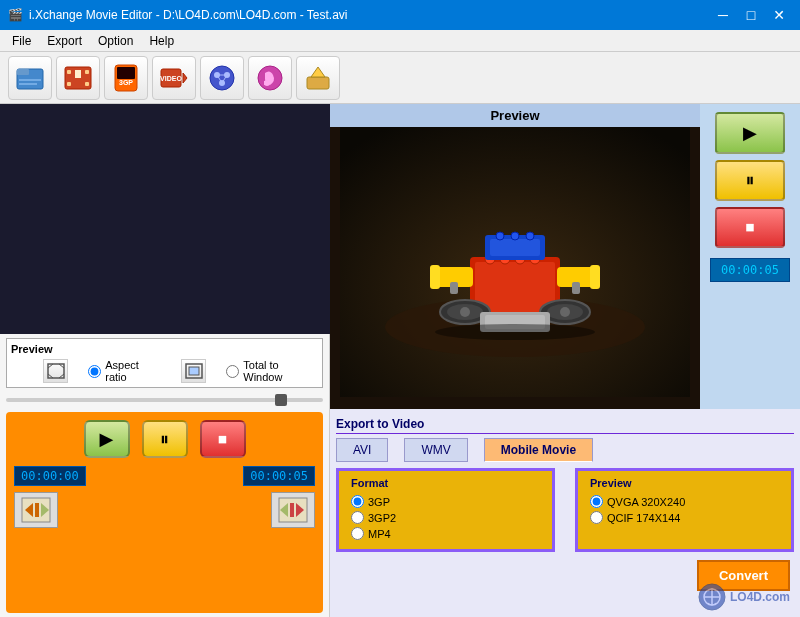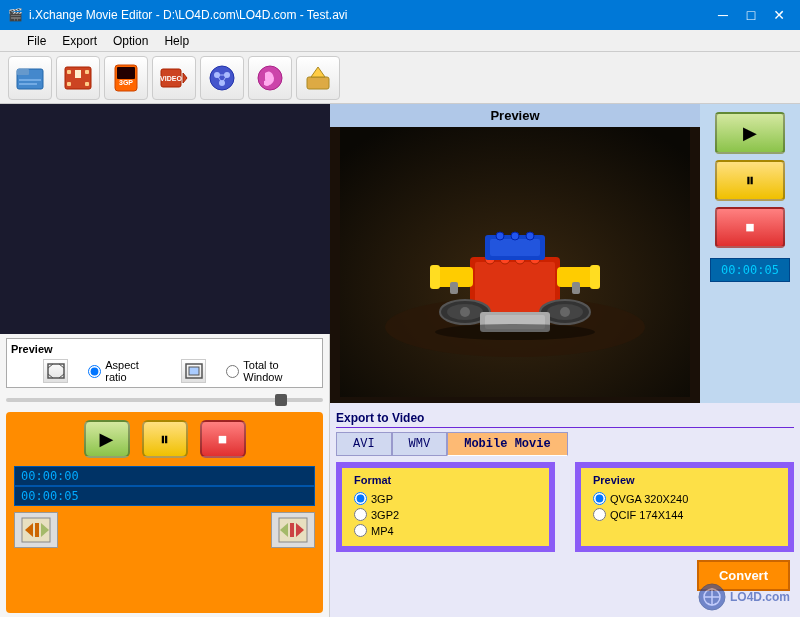--- a/index.html
+++ b/index.html
@@ -45,21 +45,21 @@
       justify-content: center;
     }
 
     
     .menu-bar {
       background: #f0f0f0;
       height: 22px;
       display: flex;
       align-items: center;
       border-bottom: 1px solid #ccc;
-      padding: 0 19px;
+      padding: 0 4px;
     }
     .menu-item {
       padding: 2px 8px;
       cursor: pointer;
       font-size: 12px;
     }
 
     
     .toolbar {
       background: #f0f0f0;
@@ -200,22 +200,22 @@
       align-items: center;
       justify-content: center;
       font-size: 18px;
     }
     .btn-play { background: linear-gradient(to bottom, #d4e8a0, #8bc34a); }
     .btn-pause { background: linear-gradient(to bottom, #ffe080, #f0c000); }
     .btn-stop { background: linear-gradient(to bottom, #ff8080, #e03030); }
 
     .timecodes-row {
       display: flex;
+      justify-content: space-between;
       margin-bottom: 6px;
-      flex-direction: column;
     }
     .timecode {
       background: #003366;
       color: #00aaff;
       font-family: monospace;
       font-size: 12px;
       padding: 2px 6px;
       border: 1px solid #0055aa;
     }
 
@@ -287,23 +287,22 @@
       color: #000066;
       font-weight: bold;
       margin-bottom: 4px;
       padding: 2px 0;
       border-bottom: 1px solid #6d28d9;
     }
 
     
     .export-tabs {
       display: flex;
-      gap: 0;
+      gap: 16px;
       margin-bottom: 6px;
-      font-family: Liberation Mono, monospace;
     }
     .export-tab {
       padding: 4px 16px;
       border: 1px solid #9999cc;
       background: #d0d8f0;
       cursor: pointer;
       font-size: 12px;
       color: #000066;
     }
     .export-tab.active {
@@ -315,23 +314,23 @@
       background: #fdba74;
       color: #000066;
     }
 
     
     .export-options {
       display: flex;
       gap: 20px;
     }
     .option-group {
-      border: 6px solid #8b5cf6;
+      border: 3px solid #8b5cf6;
       padding: 6px 12px;
-      background: #fde047;
+      background: #eab308;
       flex: 1;
     }
     .option-group-title {
       font-size: 11px;
       color: #000066;
       font-weight: bold;
       margin-bottom: 6px;
     }
     .radio-option {
       display: flex;

